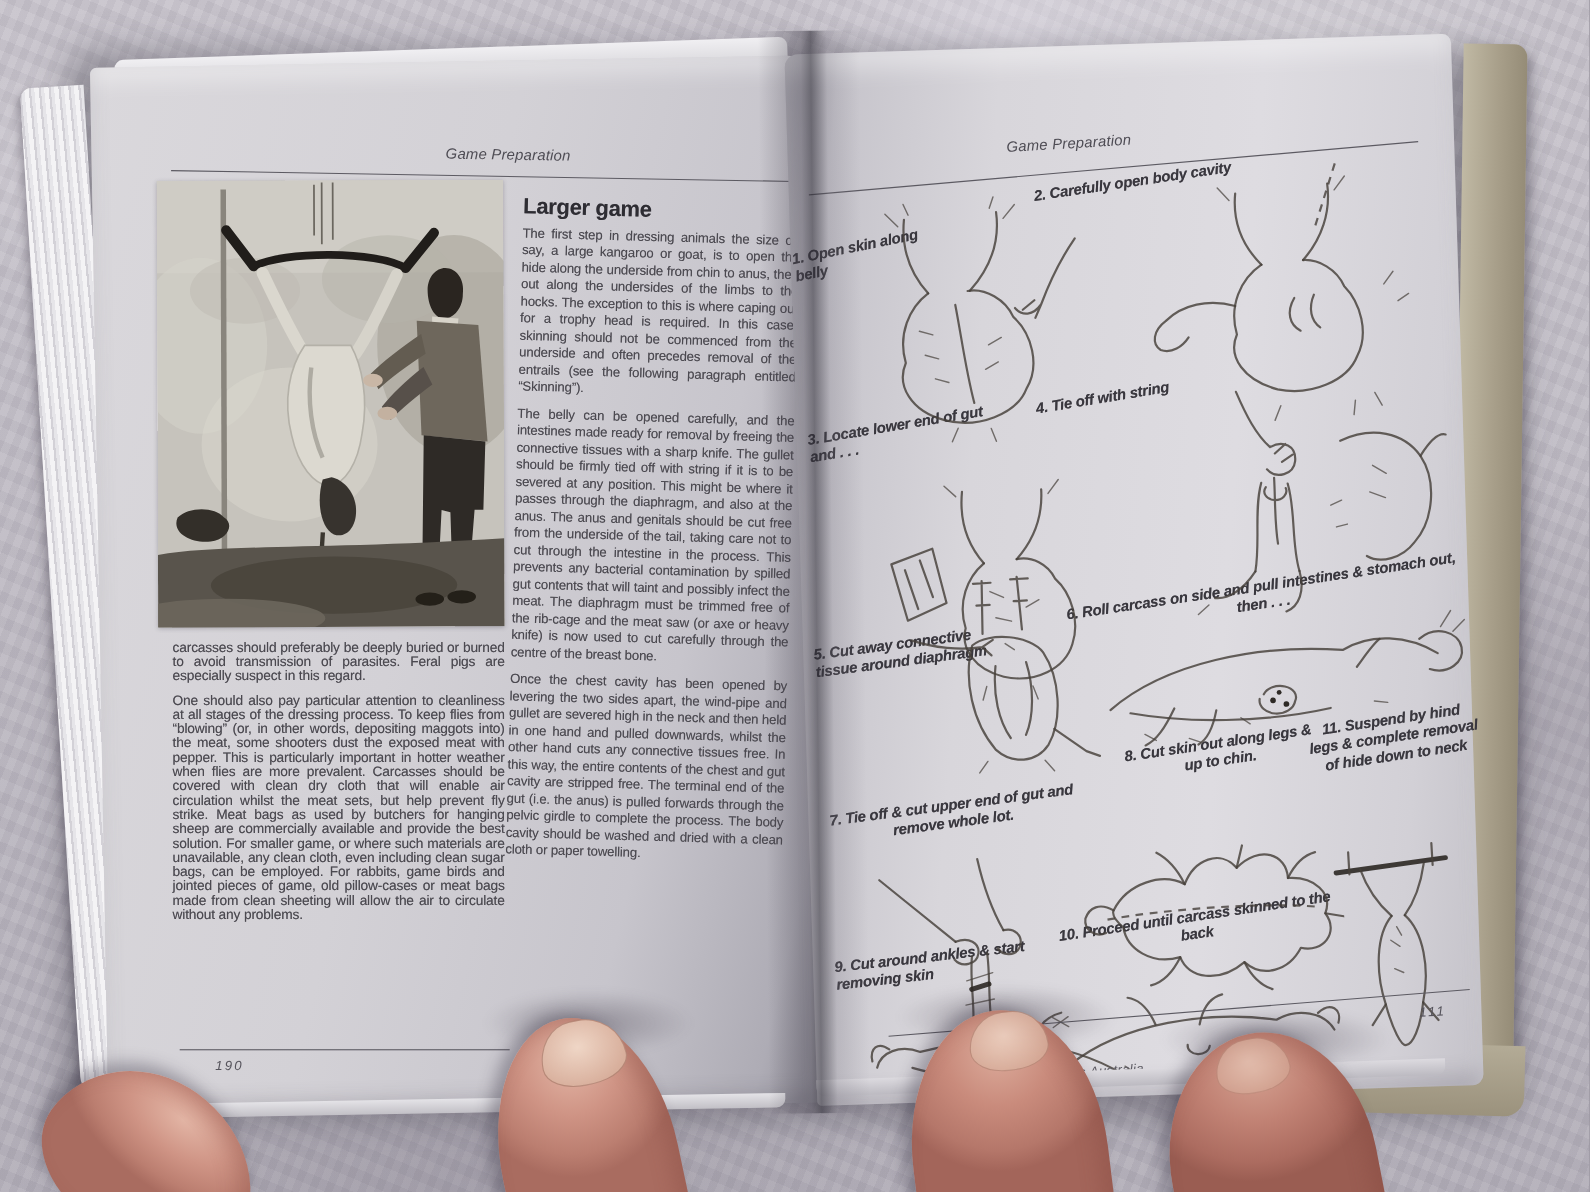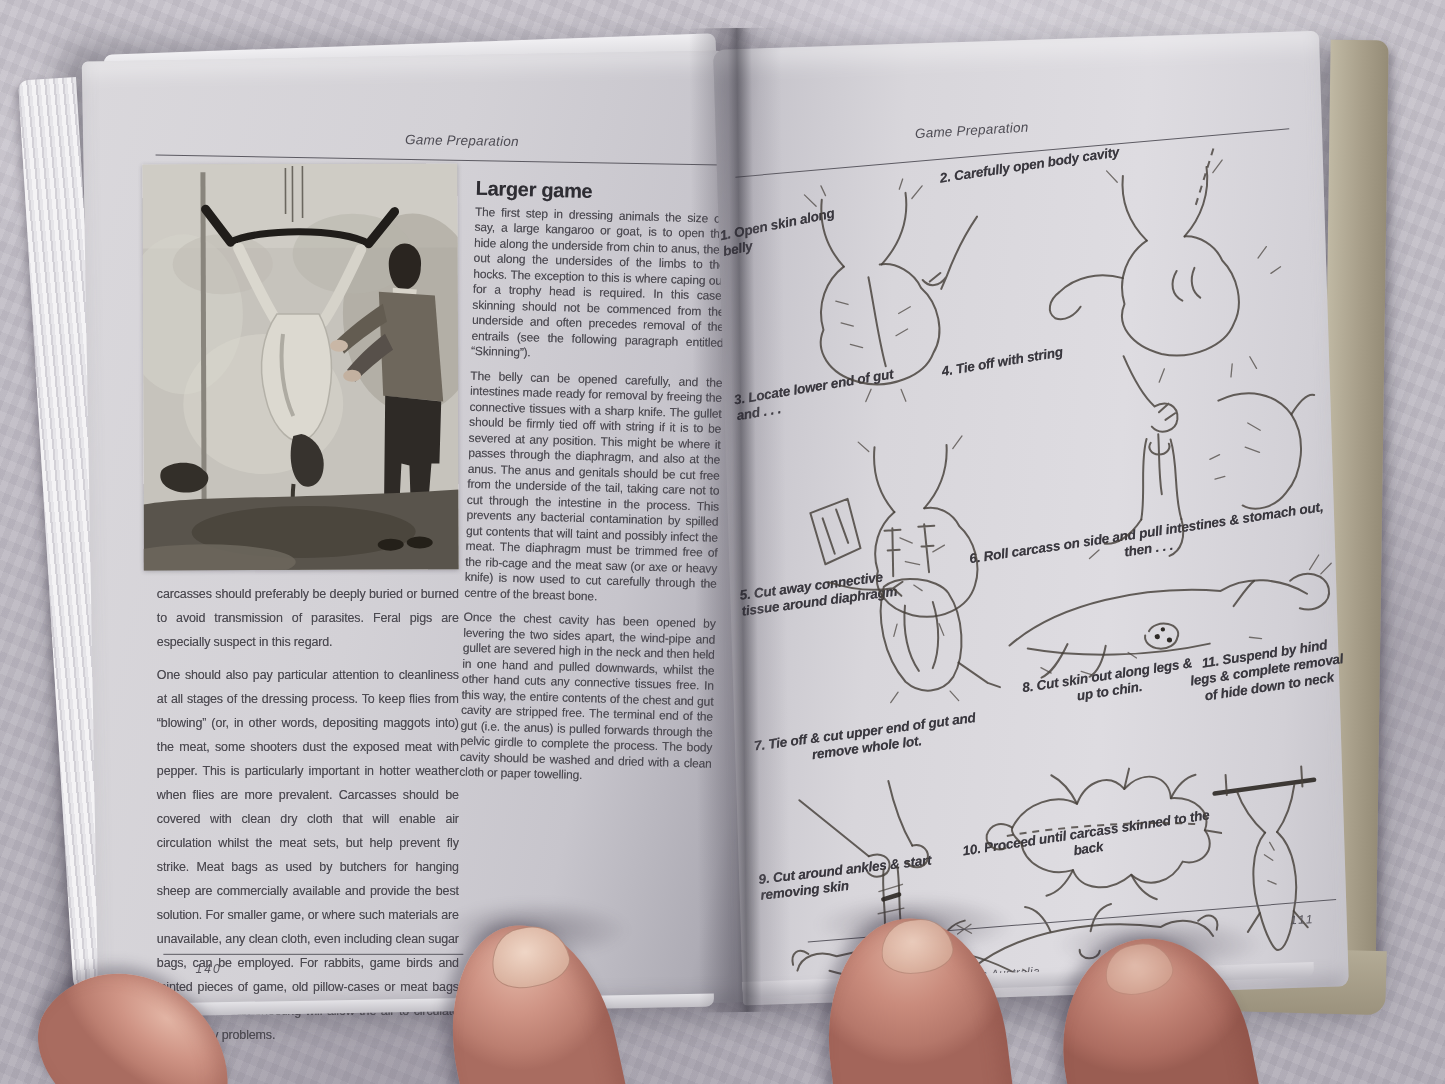--- a/index.html
+++ b/index.html
@@ -37,21 +37,21 @@
     border-radius:12px 8px 10px 4px;box-shadow:inset 0 16px 20px rgba(255,255,255,.38), inset 0 -12px 16px rgba(90,86,100,.22);}
   #gutter{left:694px;top:28px;width:92px;height:984px;transform:rotate(-.6deg);z-index:5;
     background:linear-gradient(90deg,transparent 0%,rgba(70,66,78,.38) 42%,rgba(44,42,52,.55) 52%,rgba(110,106,118,.22) 68%,transparent 100%);}
   #pl-bottom-edge{left:96px;top:999px;width:618px;height:13px;transform:rotate(-1deg);
     background:linear-gradient(180deg,#e4e3e7,#c2c0c6);border-radius:0 0 8px 8px;}
   #pr-bottom-edge{left:742px;top:972px;width:572px;height:15px;transform:rotate(-2deg);
     background:linear-gradient(180deg,#dcdadf,#bcbac1);border-radius:0 0 8px 8px;}
   
   .hdr{font-style:italic;font-size:13.5px;color:#4e4c54;letter-spacing:.2px;}
   .rule{border-top:1.5px solid #5c5a62;height:0;}
-  .body-col{font-size:12.5px;line-height:24px;color:#4b4950;text-align:justify;letter-spacing:-.15px;
+  .body-col{font-size:12.5px;line-height:13px;color:#4b4950;text-align:justify;letter-spacing:-.15px;
     text-shadow:0 0 .6px rgba(75,73,80,.55);}
   .body-col p{margin:0 0 9px 0;}
   .sec-head{font-weight:bold;font-size:20px;color:#2e2d33;margin:0 0 8px 0;letter-spacing:-.3px;}
   .cap{position:absolute;font-weight:bold;font-style:italic;font-size:13.5px;line-height:1.22;
     color:#39373e;letter-spacing:-.2px;text-shadow:0 0 .5px rgba(57,55,62,.6);}
   .cap.c{text-align:center;}
   .pnum{font-style:italic;font-size:12px;color:#55535b;letter-spacing:2px;}
   .foot{font-style:italic;font-size:12px;color:#5b5961;letter-spacing:.3px;}
   
   .ill{position:absolute;}
@@ -125,21 +125,21 @@
       <p>The belly can be opened carefully, and the intestines made ready for removal by freeing the connective tissues with a sharp knife. The gullet should be firmly tied off with string if it is to be severed at any position. This might be where it passes through the diaphragm, and also at the anus. The anus and genitals should be cut free from the underside of the tail, taking care not to cut through the intestine in the process. This prevents any bacterial contamination by spilled gut contents that will taint and possibly infect the meat. The diaphragm must be trimmed free of the rib-cage and the meat saw (or axe or heavy knife) is now used to cut carefully through the centre of the breast bone.</p>
       <p>Once the chest cavity has been opened by levering the two sides apart, the wind-pipe and gullet are severed high in the neck and then held in one hand and pulled downwards, whilst the other hand cuts any connective tissues free. In this way, the entire contents of the chest and gut cavity are stripped free. The terminal end of the gut (i.e. the anus) is pulled forwards through the pelvic girdle to complete the process. The body cavity should be washed and dried with a clean cloth or paper towelling.</p>
     </div>
 
     <div class="abs body-col" style="left:66px;top:522px;width:302px;transform:rotate(1deg);transform-origin:0 0;">
       <p>carcasses should preferably be deeply buried or burned to avoid transmission of parasites. Feral pigs are especially suspect in this regard.</p>
       <p>One should also pay particular attention to cleanliness at all stages of the dressing process. To keep flies from “blowing” (or, in other words, depositing maggots into) the meat, some shooters dust the exposed meat with pepper. This is particularly important in hotter weather when flies are more prevalent. Carcasses should be covered with clean dry cloth that will enable air circulation whilst the meat sets, but help prevent fly strike. Meat bags as used by butchers for hanging sheep are commercially available and provide the best solution. For smaller game, or where such materials are unavailable, any clean cloth, even including clean sugar bags, can be employed. For rabbits, game birds and jointed pieces of game, old pillow-cases or meat bags made from clean sheeting will allow the air to circulate without any problems.</p>
     </div>
 
     <div class="abs rule" style="left:66px;top:896px;width:300px;transform:rotate(1deg);border-top-width:1px;"></div>
-    <div class="abs pnum" style="left:98px;top:902px;transform:rotate(1deg);">140</div>
+    <div class="abs pnum" style="left:98px;top:902px;transform:rotate(1deg);">190</div>
     <div class="abs foot" style="left:408px;top:936px;transform:rotate(1.6deg);">A Guide to Hunti</div>
     <div class="abs foot" style="left:562px;top:942px;transform:rotate(1.6deg);">Australia</div>
   </div>
 
   <div class="abs" id="page-right">
     <div class="abs" style="left:0;top:0;width:606px;height:956px;transform:rotate(-1.6deg);transform-origin:50% 50%;">
       <div class="abs hdr" style="left:210px;top:80px;">Game Preparation</div>
       <div class="abs rule" style="left:28px;top:112px;width:556px;transform:rotate(-1.6deg);"></div>
 
       <div class="cap" style="left:10px;top:162px;width:120px;transform:rotate(-8deg);">1. Open skin along belly</div>

